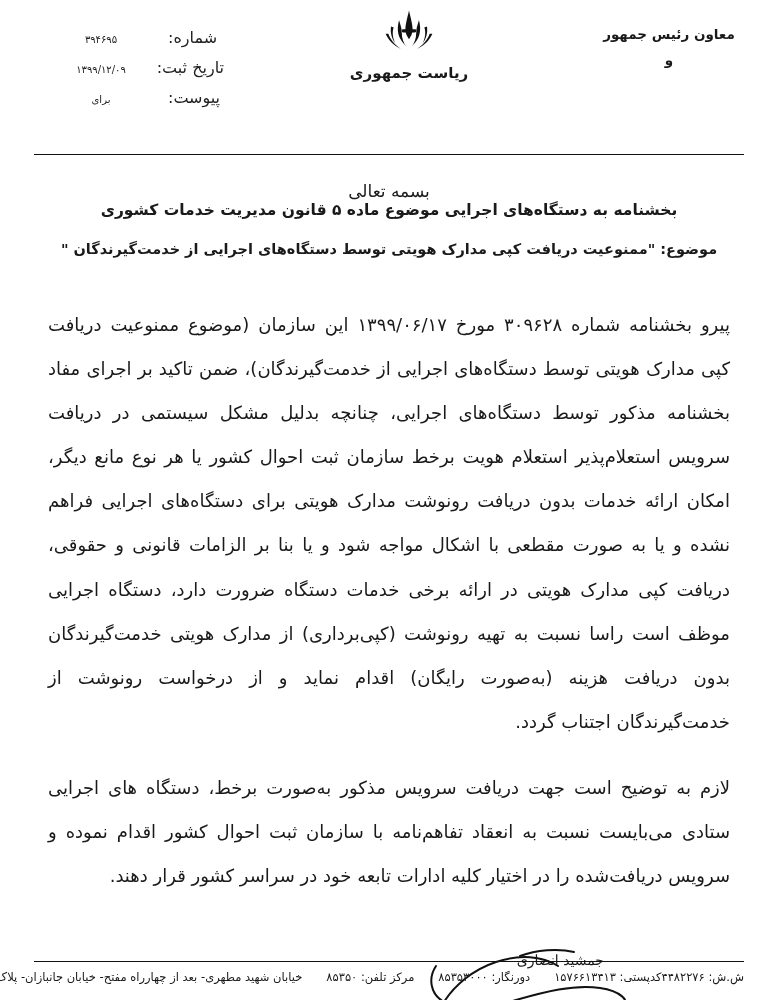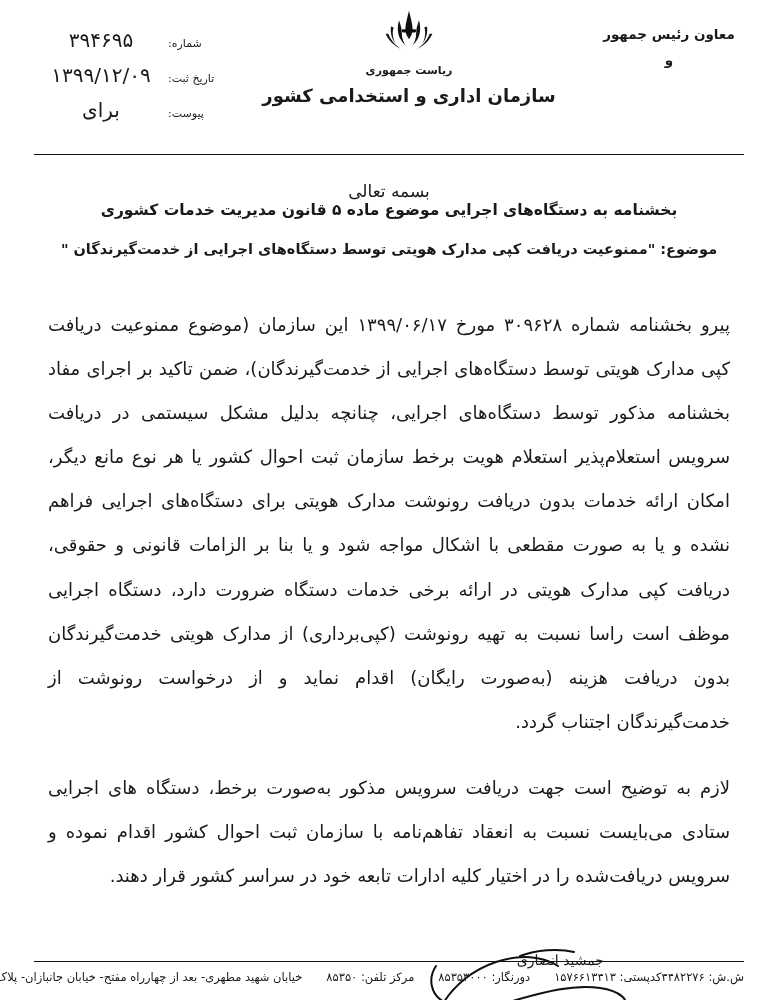--- a/index.html
+++ b/index.html
@@ -47,21 +47,21 @@
     flex: 1;
     text-align: center;
     padding-top: 8px;
   }
   .emblem {
     margin: 0 auto 4px auto;
     width: 54px;
     height: 48px;
   }
   .hdr-center .line1 {
-    font-size: 11px;
+    font-size: 15px;
     font-weight: bold;
     letter-spacing: 1px;
     margin-bottom: 8px;
   }
   .hdr-center .line2 {
     font-size: 18px;
     font-weight: bold;
     letter-spacing: 1px;
   }
 
@@ -73,28 +73,28 @@
   .meta-row {
     display: flex;
     flex-direction: row;
     justify-content: flex-start;
     align-items: baseline;
     margin-bottom: 11px;
   }
   .meta-label {
     width: 56px;
     text-align: left;
-    font-size: 11px;
+    font-size: 16px;
     color: #222;
     white-space: nowrap;
   }
   .meta-value {
     flex: 1;
     text-align: center;
-    font-size: 20px;
+    font-size: 10px;
     letter-spacing: .5px;
     white-space: nowrap;
   }
 
   .rule {
     border: 0;
     border-top: 1.6px solid #111;
     margin: 4px 0 0 0;
   }
 
@@ -183,21 +183,20 @@
           <path d="M38 26 C34 40 34 54 40 66 C44 74 50 80 54 84 C48 76 44 66 44 54 C44 42 40 34 38 26 Z"></path>
           <path d="M82 26 C86 40 86 54 80 66 C76 74 70 80 66 84 C72 76 76 66 76 54 C76 42 80 34 82 26 Z"></path>
           <path d="M20 40 C18 54 22 68 30 78 C24 66 22 52 26 42 Z"></path>
           <path d="M100 40 C102 54 98 68 90 78 C96 66 98 52 94 42 Z"></path>
           <path d="M8 56 C14 70 26 82 42 90 C28 80 18 68 14 56 Z"></path>
           <path d="M112 56 C106 70 94 82 78 90 C92 80 102 68 106 56 Z"></path>
           <rect x="44" y="46" width="32" height="7" rx="3"></rect>
         </g>
       </svg>
       <div class="line1">ریاست جمهوری</div>
-      <div class="line2">سازمان اداری و استخدامی کشور</div>
     </div>
 
     <div class="hdr-left">
       <div class="meta-row">
         <div class="meta-label">شماره:</div>
         <div class="meta-value">۳۹۴۶۹۵</div>
       </div>
       <div class="meta-row">
         <div class="meta-label">تاریخ ثبت:</div>
         <div class="meta-value">۱۳۹۹/۱۲/۰۹</div>

